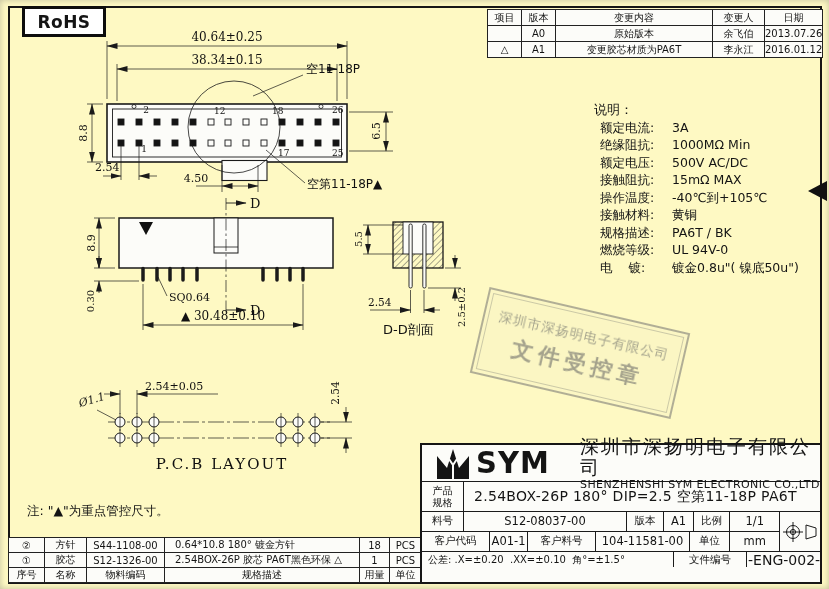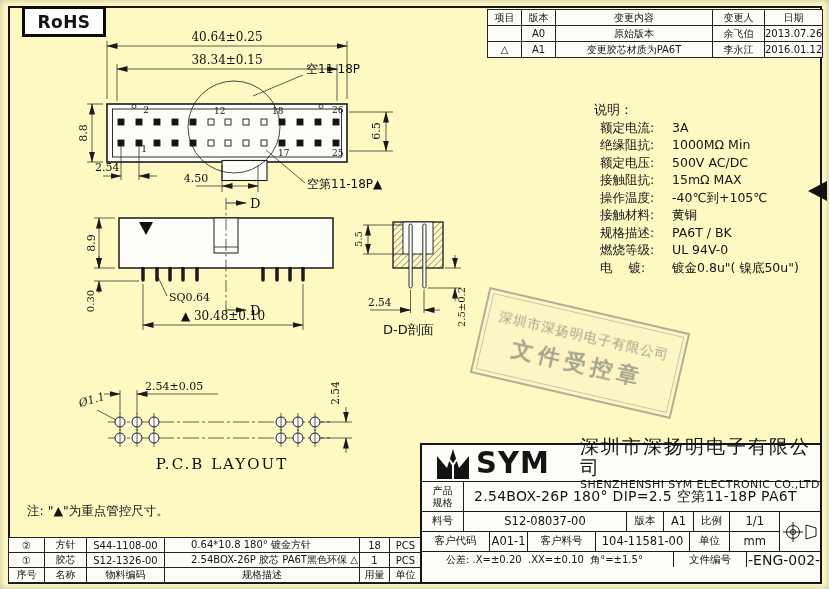--- a/index.html
+++ b/index.html
@@ -34,21 +34,21 @@
     transform:rotate(13deg); border:2.5px solid rgba(115,115,112,.55);
     display:flex; flex-direction:column; align-items:center; justify-content:center;
     color:rgba(110,110,107,.62); filter:blur(.3px); background:rgba(200,200,195,.05); }
   .stamp .in { position:absolute; inset:3px; border:1px solid rgba(115,115,112,.35); }
   .stamp .l1 { font-size:13.5px; letter-spacing:1px; }
   .stamp .l2 { font-size:22px; font-weight:bold; letter-spacing:5px; margin-top:4px; }
   
   .bom { position:absolute; left:8px; top:537px; width:413px; background:#fcfcf9; }
   .bom td { border:1.3px solid #222; height:15px; font-size:10px; text-align:center;
     overflow:hidden; white-space:nowrap; }
-  .bom td.desc { text-align:left; padding-left:26px; }
+  .bom td.desc { text-align:left; padding-left:10px; }
   
   .tb { position:absolute; left:420px; top:443px; width:402px; height:141px;
     border:2px solid #161616; background:#fcfcf9; display:flex; flex-direction:column; }
   .tb-row { display:flex; border-bottom:1.4px solid #1b1b1b; }
   .tb-row:last-child { border-bottom:none; }
   .cell { border-right:1.4px solid #1b1b1b; display:flex; align-items:center; justify-content:center;
     overflow:hidden; white-space:nowrap; font-size:10.5px; }
   .cell:last-child { border-right:none; }
   .r1 { height:37px; align-items:center; }
   .logo-area { width:152px; display:flex; align-items:center; padding-left:12px; }
@@ -58,21 +58,21 @@
   .company .en { font-size:11px; letter-spacing:.4px; line-height:13px; }
   .r2 { height:30px; }
   .r2 .lab2 { width:42px; flex-direction:column; font-size:10px; line-height:12px;justify-content:center; }
   .r2 .val { flex:1; justify-content:flex-start; padding-left:10px; font-size:14px; letter-spacing:.3px; }
   .r34 { height:40px; border-bottom:1.4px solid #1b1b1b; display:flex; }
   .r34-left { width:362px; display:flex; flex-direction:column; border-right:1.4px solid #1b1b1b; }
   .r34 .sub { display:flex; height:20px; }
   .r34 .sub:first-child { border-bottom:1.4px solid #1b1b1b; }
   .sym-cell { width:40px; display:flex; align-items:center; justify-content:center; }
   .r5 { height:15px; }
-  .r5 .tol { width:252px; justify-content:flex-start; padding-left:24px; font-size:10px; white-space:pre; }
+  .r5 .tol { width:252px; justify-content:flex-start; padding-left:6px; font-size:10px; white-space:pre; }
   .r6 { height:18px; flex:1; }
   .mono-val { font-size:11.5px; }
   svg text { font-family:"DejaVu Serif", serif; fill:#111; }
   .cjk { font-family:"DejaVu Sans", sans-serif; }
 </style>
 </head>
 <body>
 
 <div id="page">
   <div class="frame"></div>

